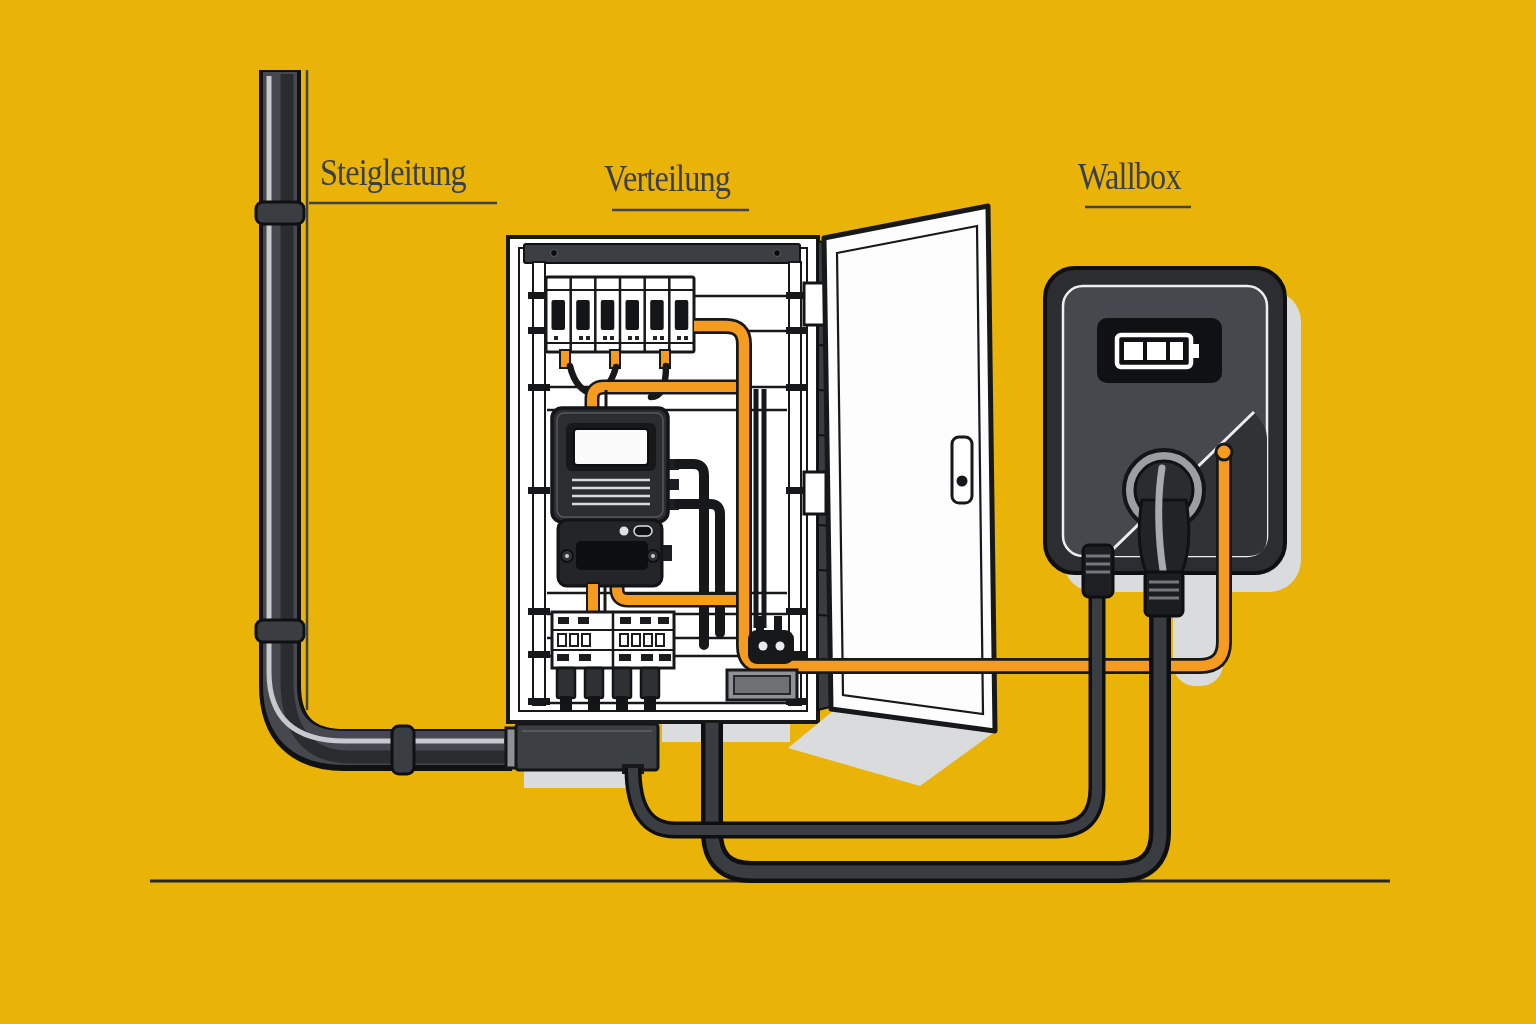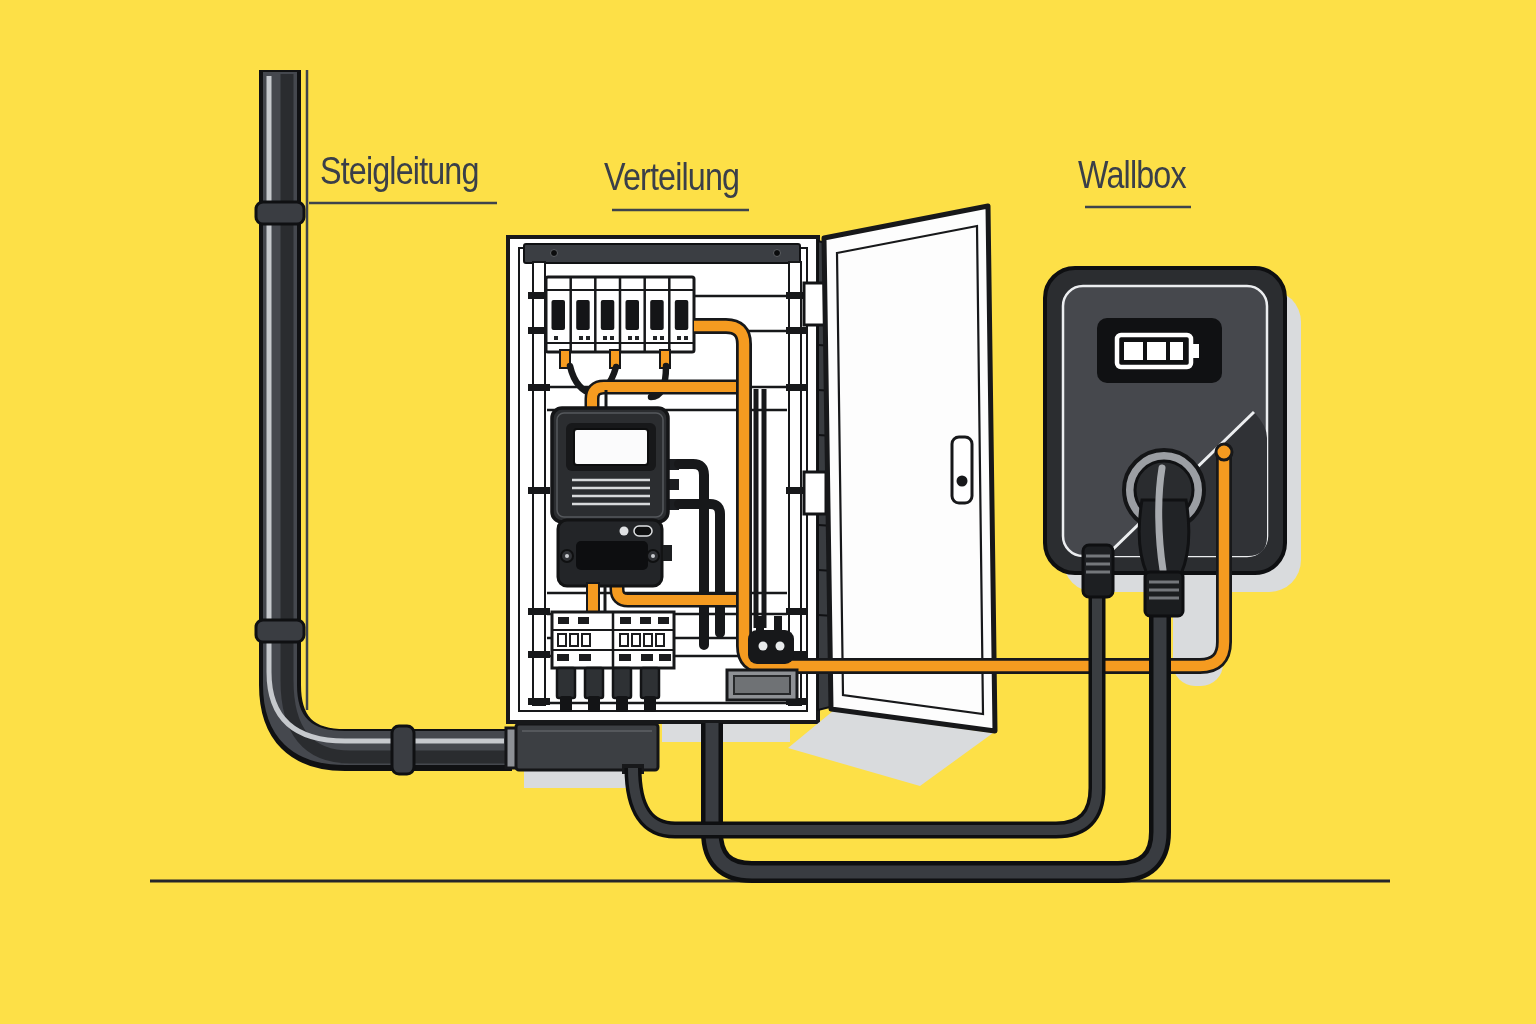--- a/index.html
+++ b/index.html
@@ -1,17 +1,17 @@
 <!DOCTYPE html>
 <html><head>
 <meta charset="utf-8">
 <style>
   html,body{margin:0;padding:0;background:#fff;}
-  .canvas{position:relative;width:1536px;height:1024px;background:#fde047;overflow:hidden;
-          font-family:Liberation Sans, sans-serif;}
+  .canvas{position:relative;width:1536px;height:1024px;background:#eab308;overflow:hidden;
+          font-family:Liberation Serif, serif;}
   .canvas svg{position:absolute;left:0;top:0;}
   .label{position:absolute;color:#3a3f49;font-size:38px;font-weight:500;letter-spacing:-1px;
          transform:scaleX(0.85);transform-origin:left top;white-space:nowrap;}
 </style>
 </head>
 <body>
 
 <div class="canvas">
 
 <svg width="1536" height="1024" viewBox="0 0 1536 1024">

